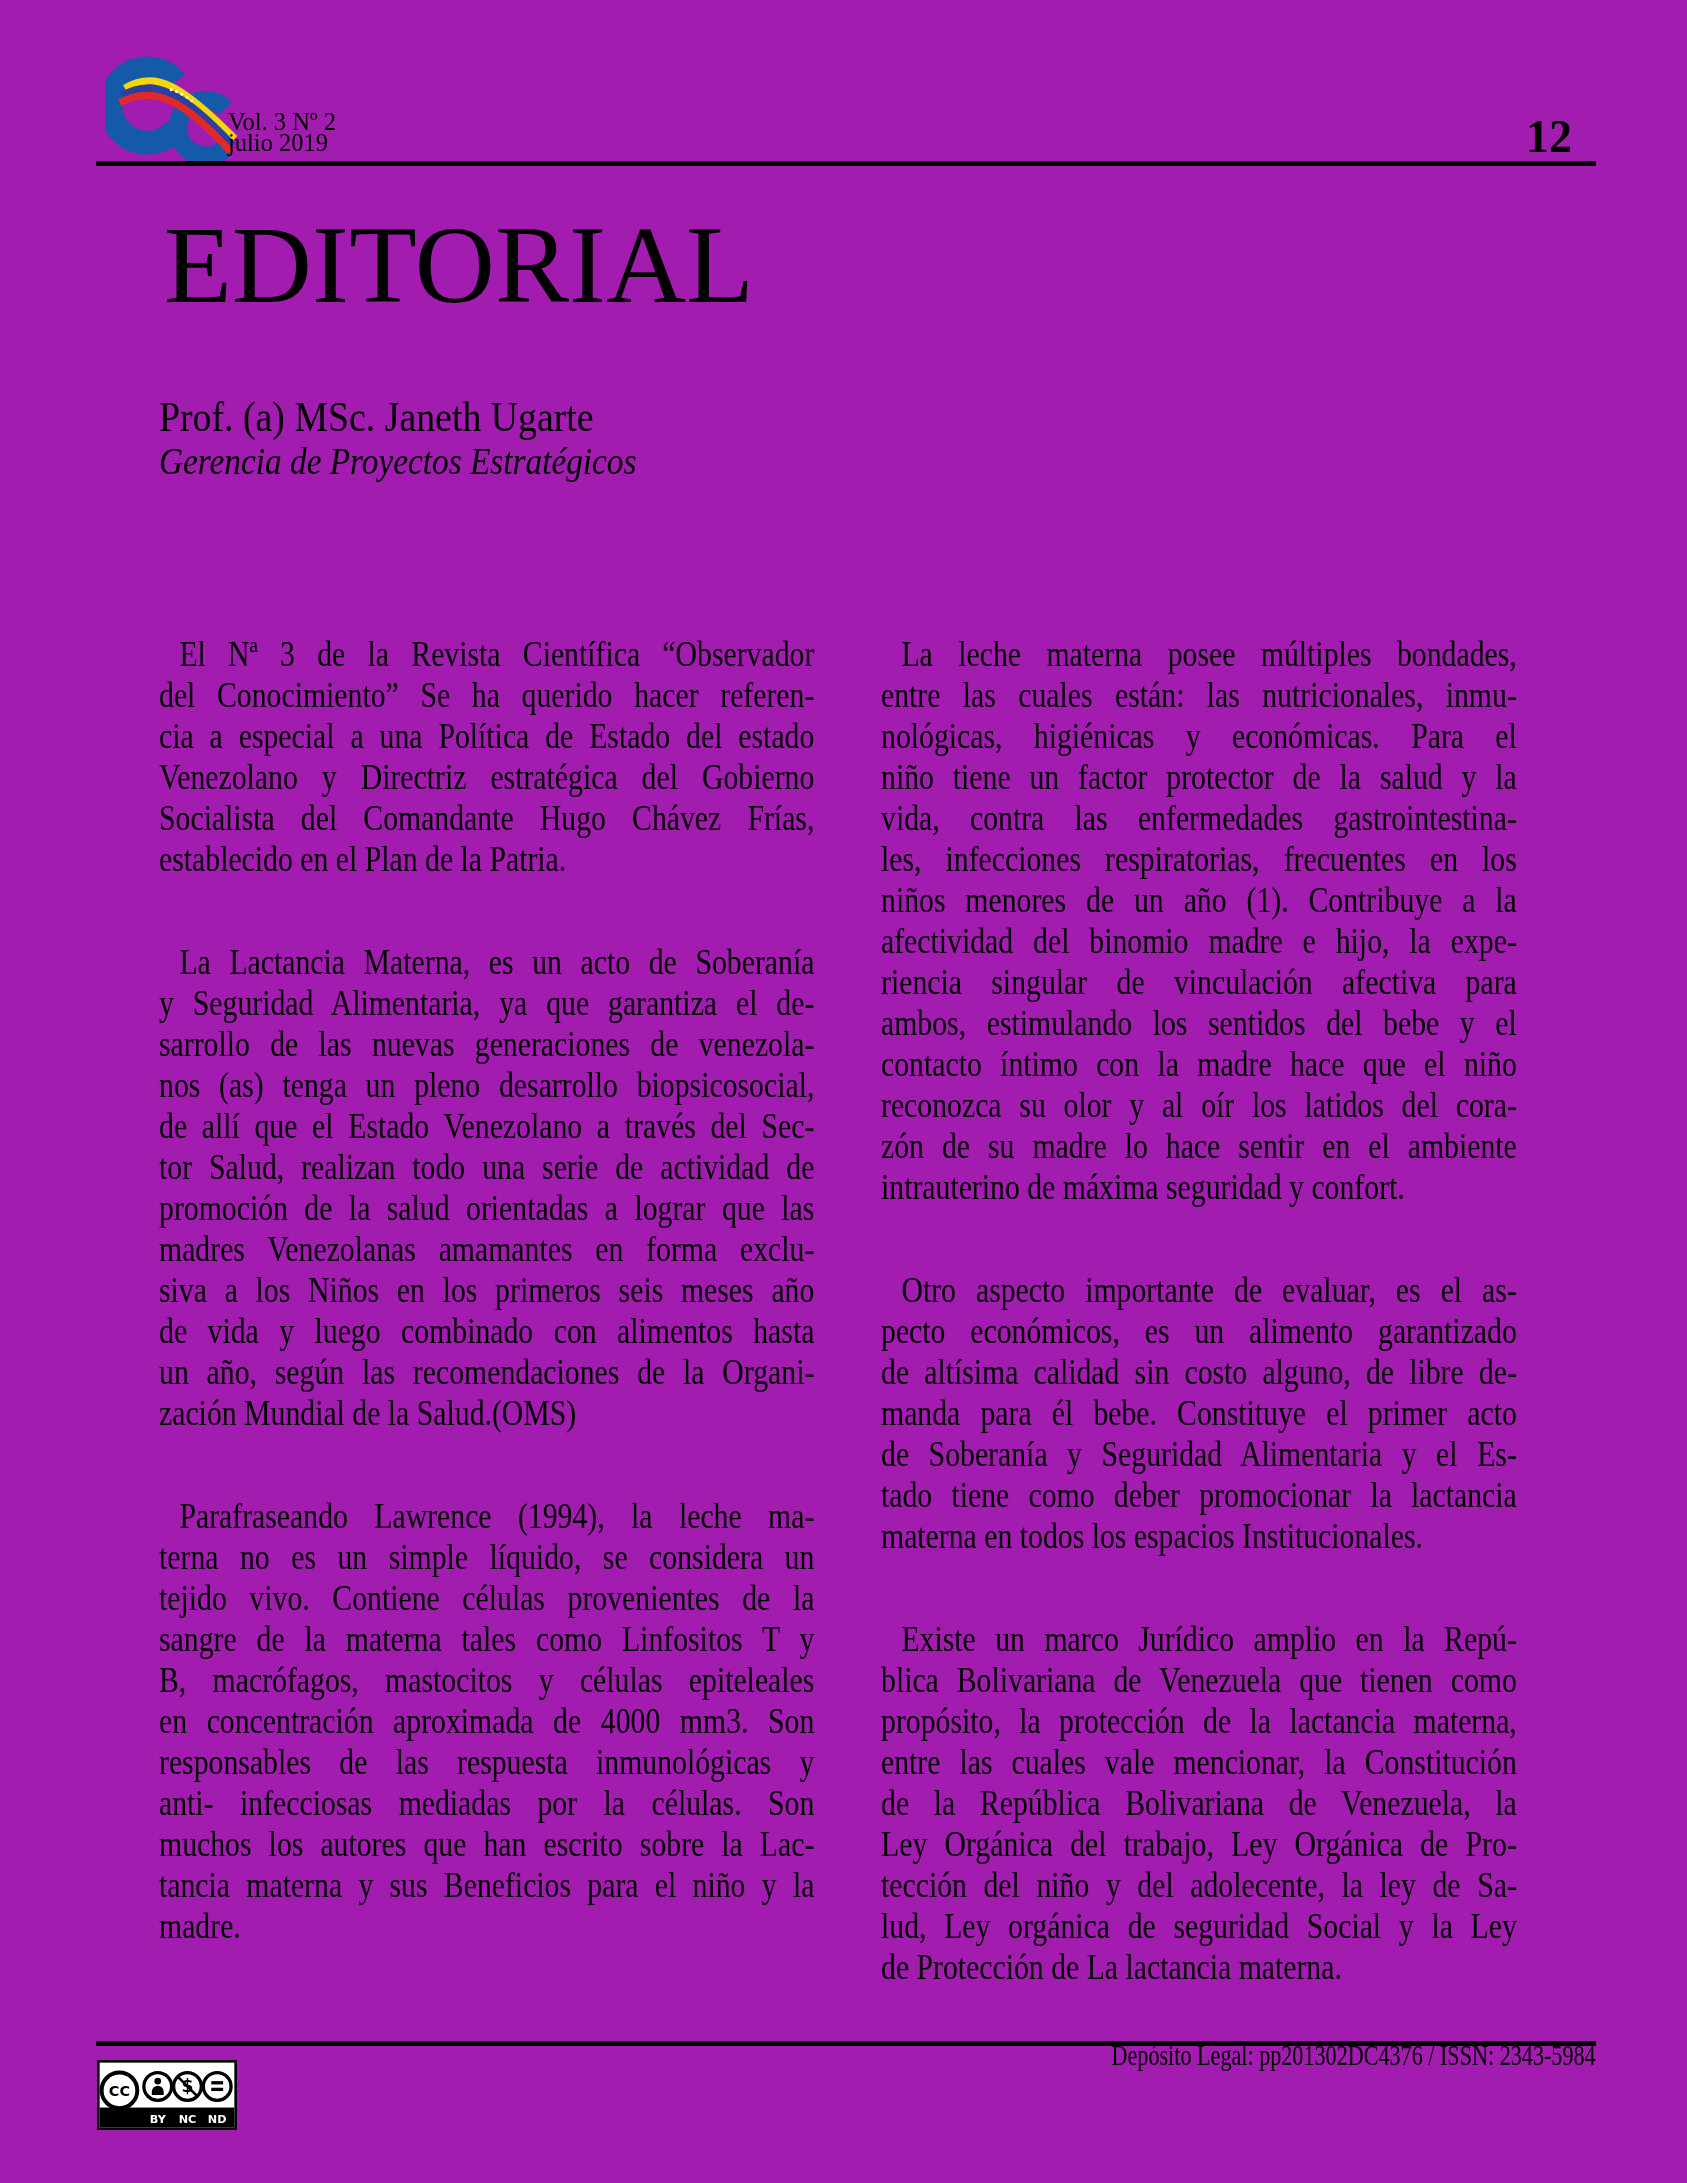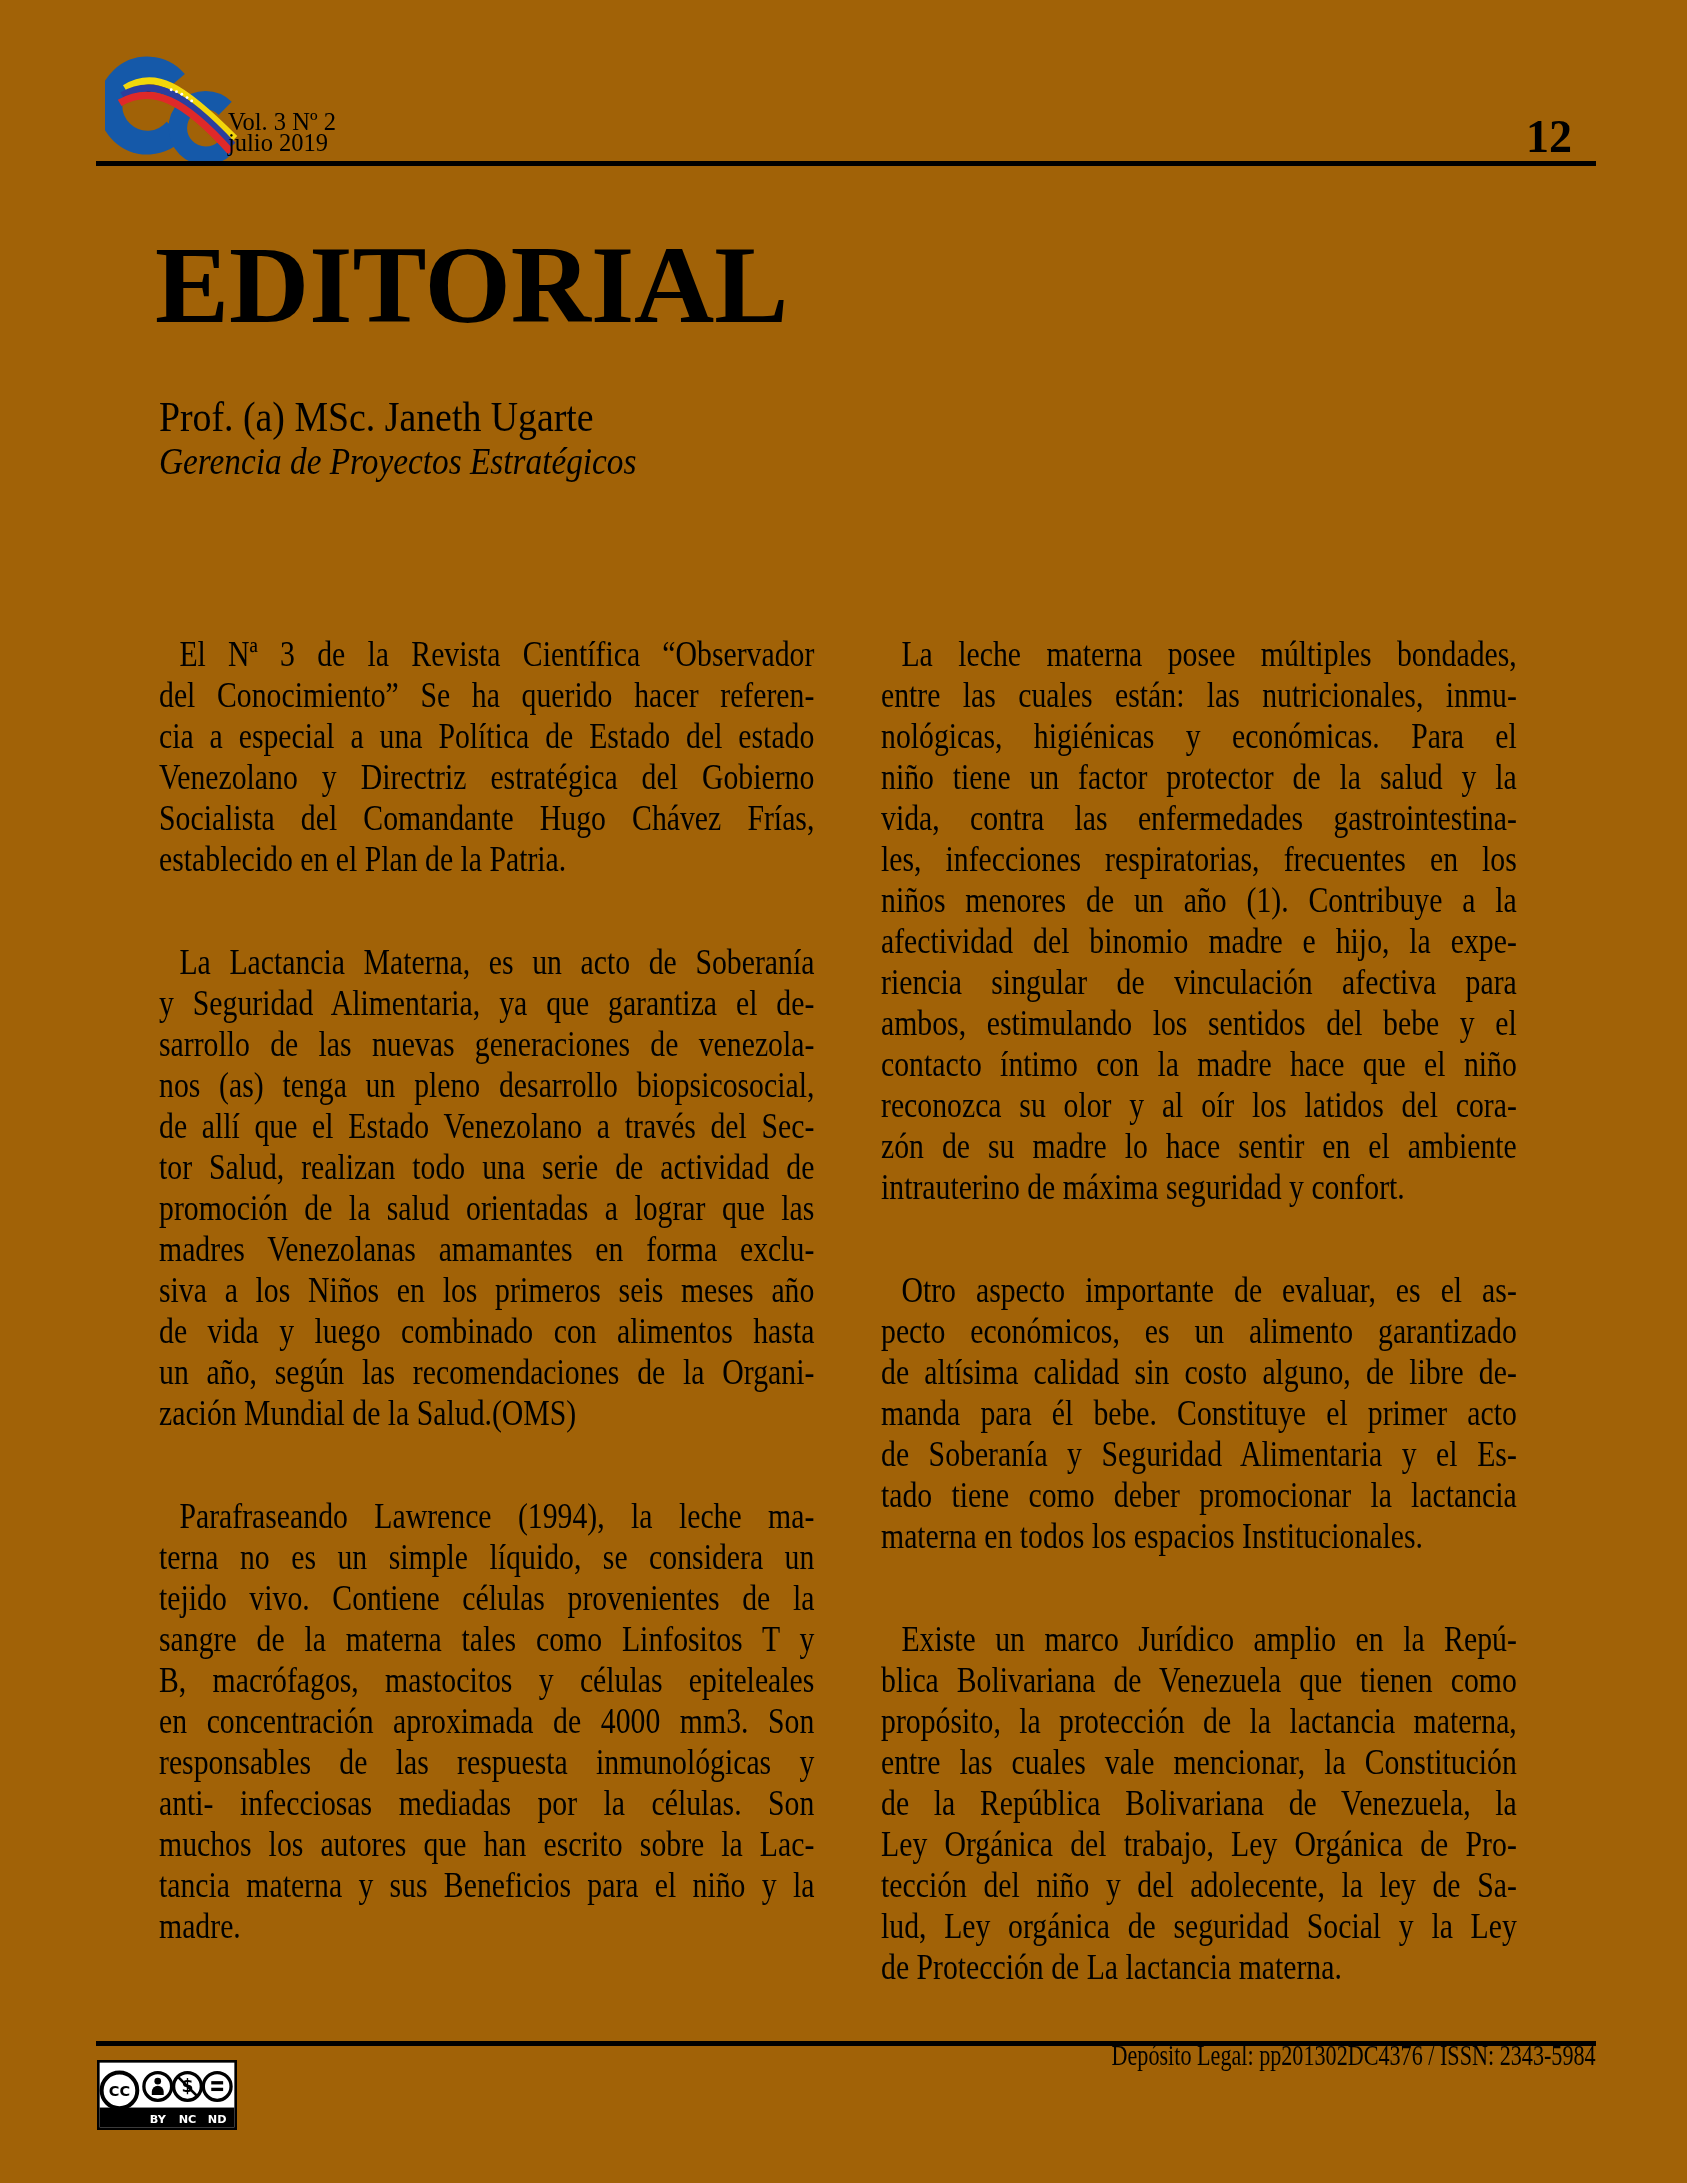--- a/index.html
+++ b/index.html
@@ -1,29 +1,29 @@
 <!DOCTYPE html>
 <html style="font-size:10.6px"><head>
 <meta charset="utf-8">
 <style>
   html,body{margin:0;padding:0;background:#888;}
-  .page{position:relative;width:1687px;height:2183px;background:#a16207;overflow:hidden;
+  .page{position:relative;width:1687px;height:2183px;background:#a21caf;overflow:hidden;
         font-family:"Liberation Serif","DejaVu Serif",serif;color:#000;}
   .abs{position:absolute;}
 
   
   .logo{left:105px;top:50px;width:139px;height:123px;}
   .volblock{left:228px;top:112px;font-size:24.5px;line-height:20.5px;white-space:nowrap;}
   .pageno{top:114px;right:115px;font-size:46px;line-height:46px;font-weight:bold;text-align:right;}
   .rule{left:96px;width:1500px;height:4.6px;background:#000;}
   .rule-top{top:161px;}
   .rule-bottom{top:2041px;}
 
   
-  .title{left:155px;top:208px;font-size:111px;line-height:114px;font-weight:bold;white-space:nowrap;margin-top:20px;}
+  .title{left:164px;top:208px;font-size:111px;line-height:114px;font-weight:normal;white-space:nowrap;}
   .author{left:159px;top:396px;font-size:42px;line-height:42px;white-space:nowrap;
           transform:scaleX(0.9);transform-origin:0 0;}
   .affil{left:159px;top:443px;font-size:37px;line-height:37px;font-style:italic;white-space:nowrap;
          transform:scaleX(0.9);transform-origin:0 0;}
 
   
   .col{top:634px;font-size:35px;line-height:41px;transform:scaleX(0.85);transform-origin:0 0;}
   .col-left{left:159px;width:771px;}
   .col-right{left:881px;width:748px;}
   .para{margin:0 0 62px 0;}

